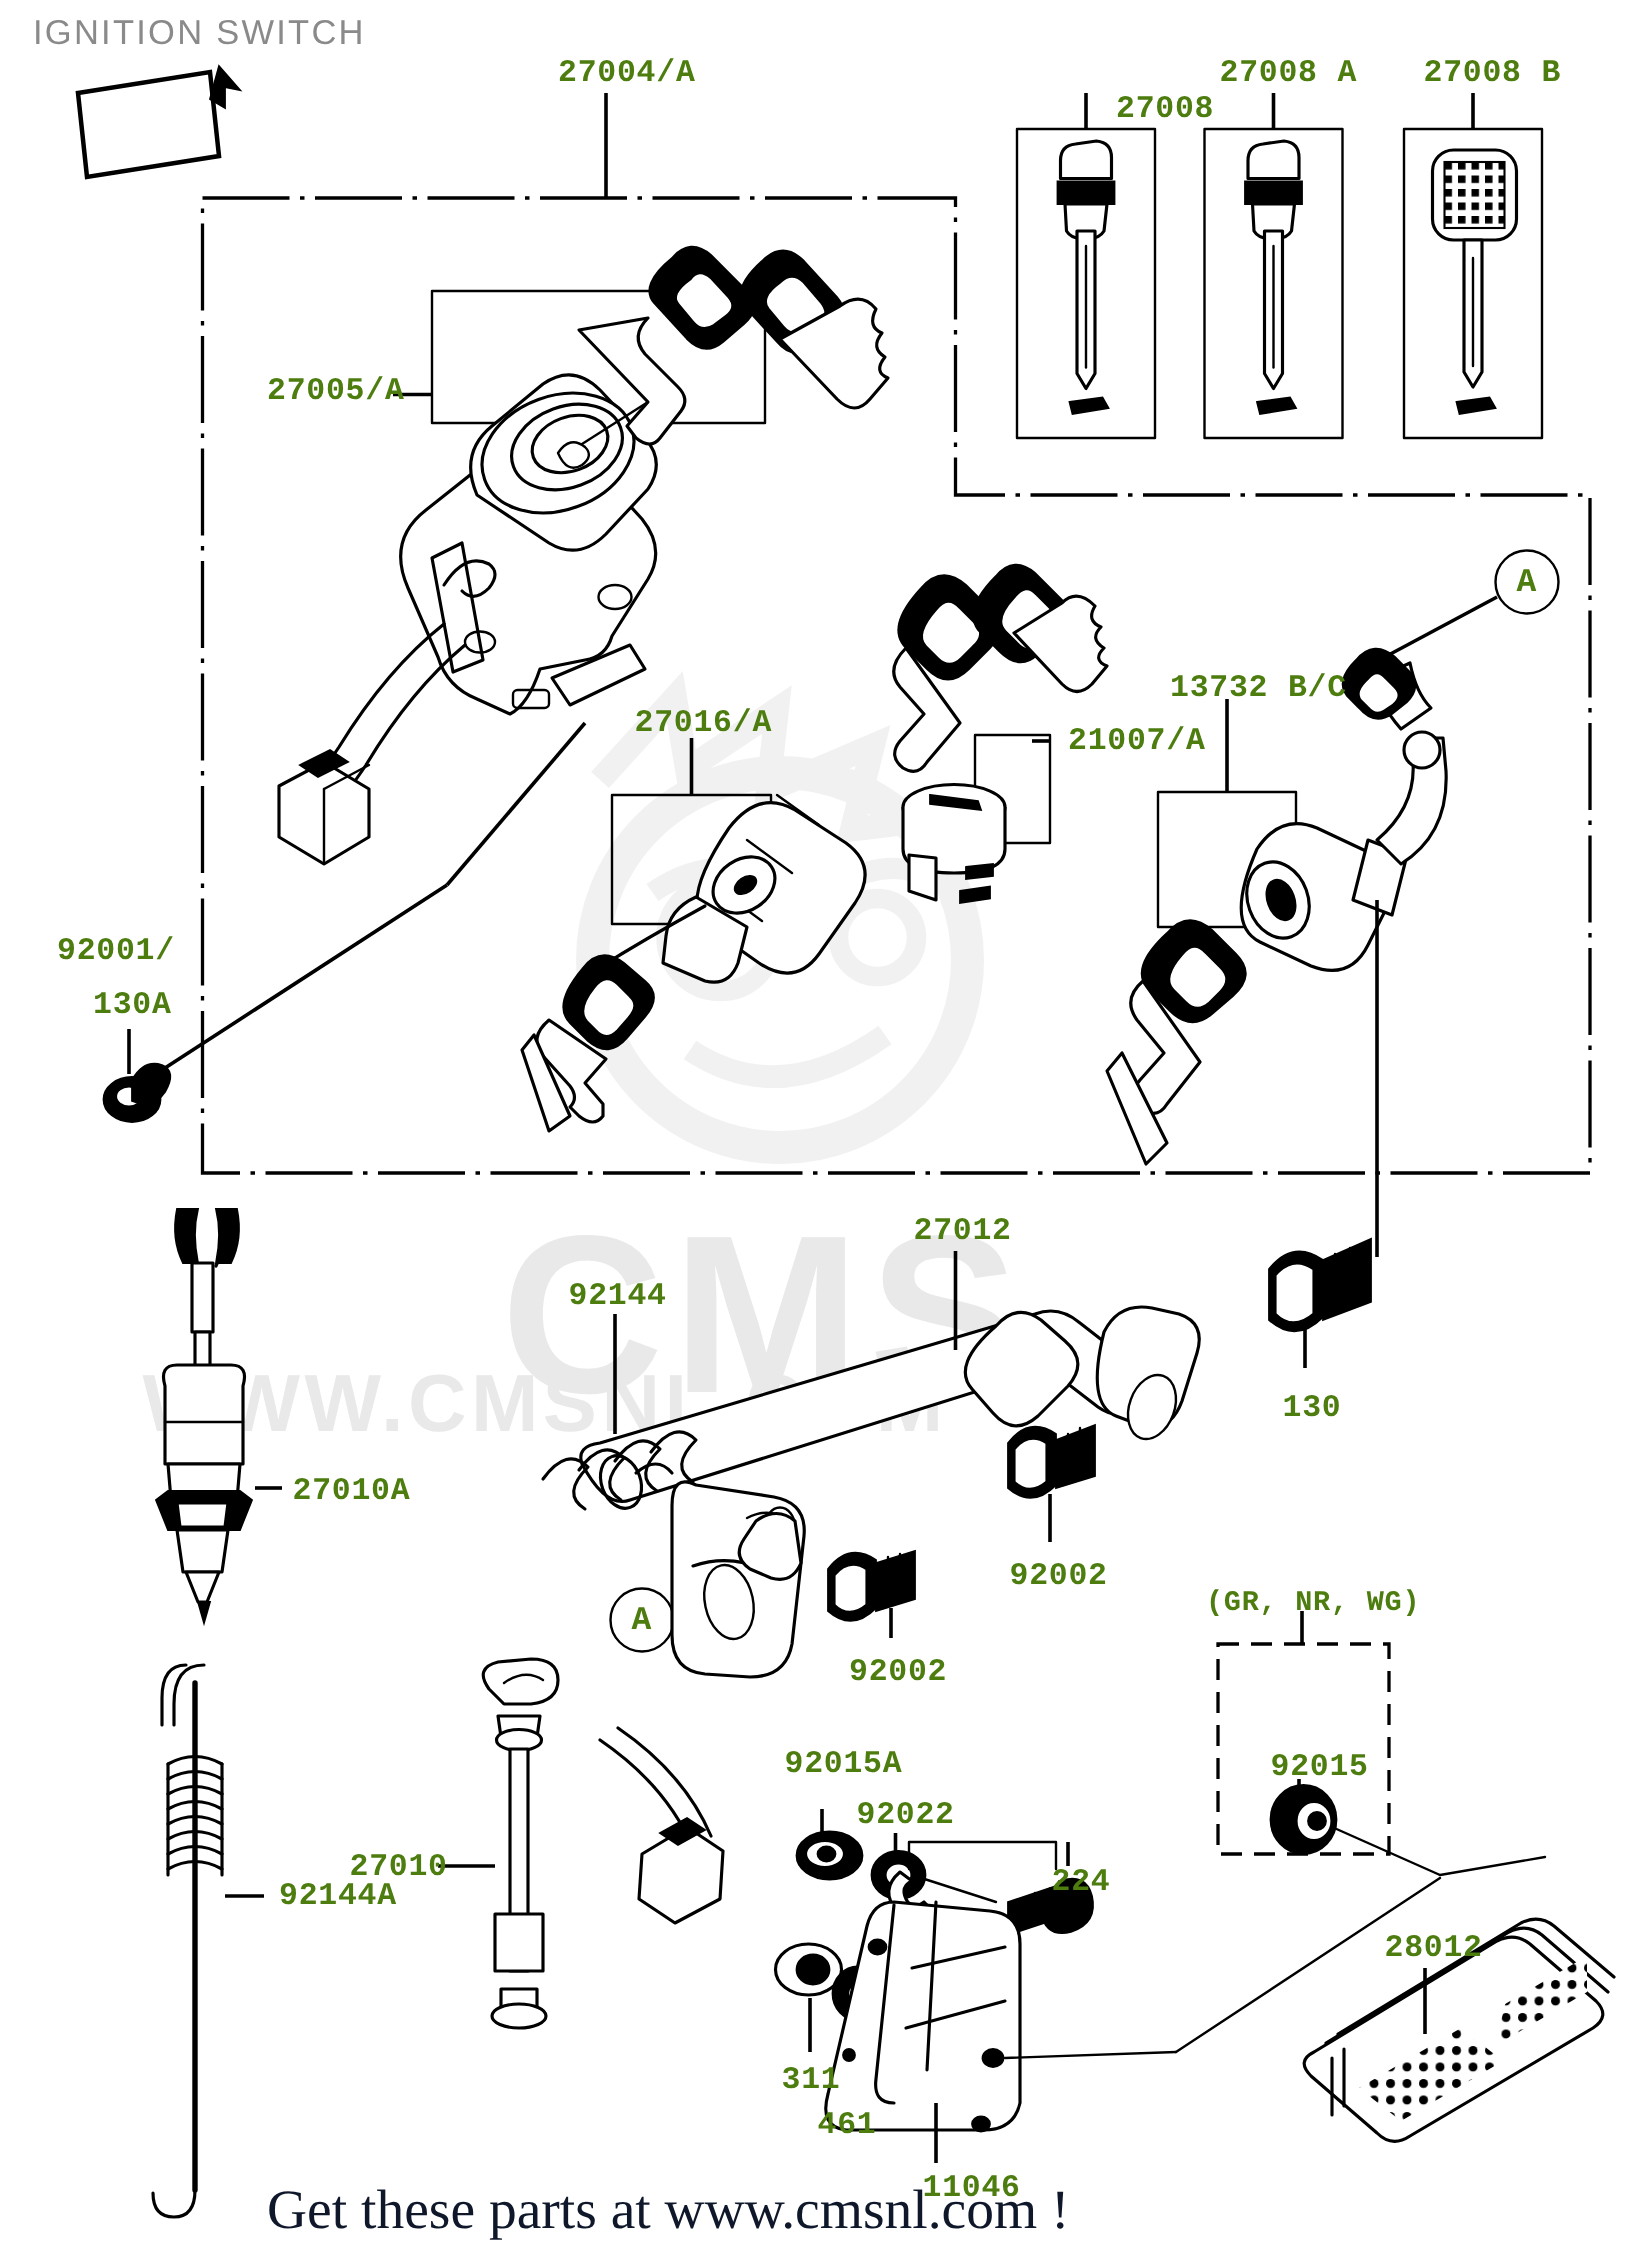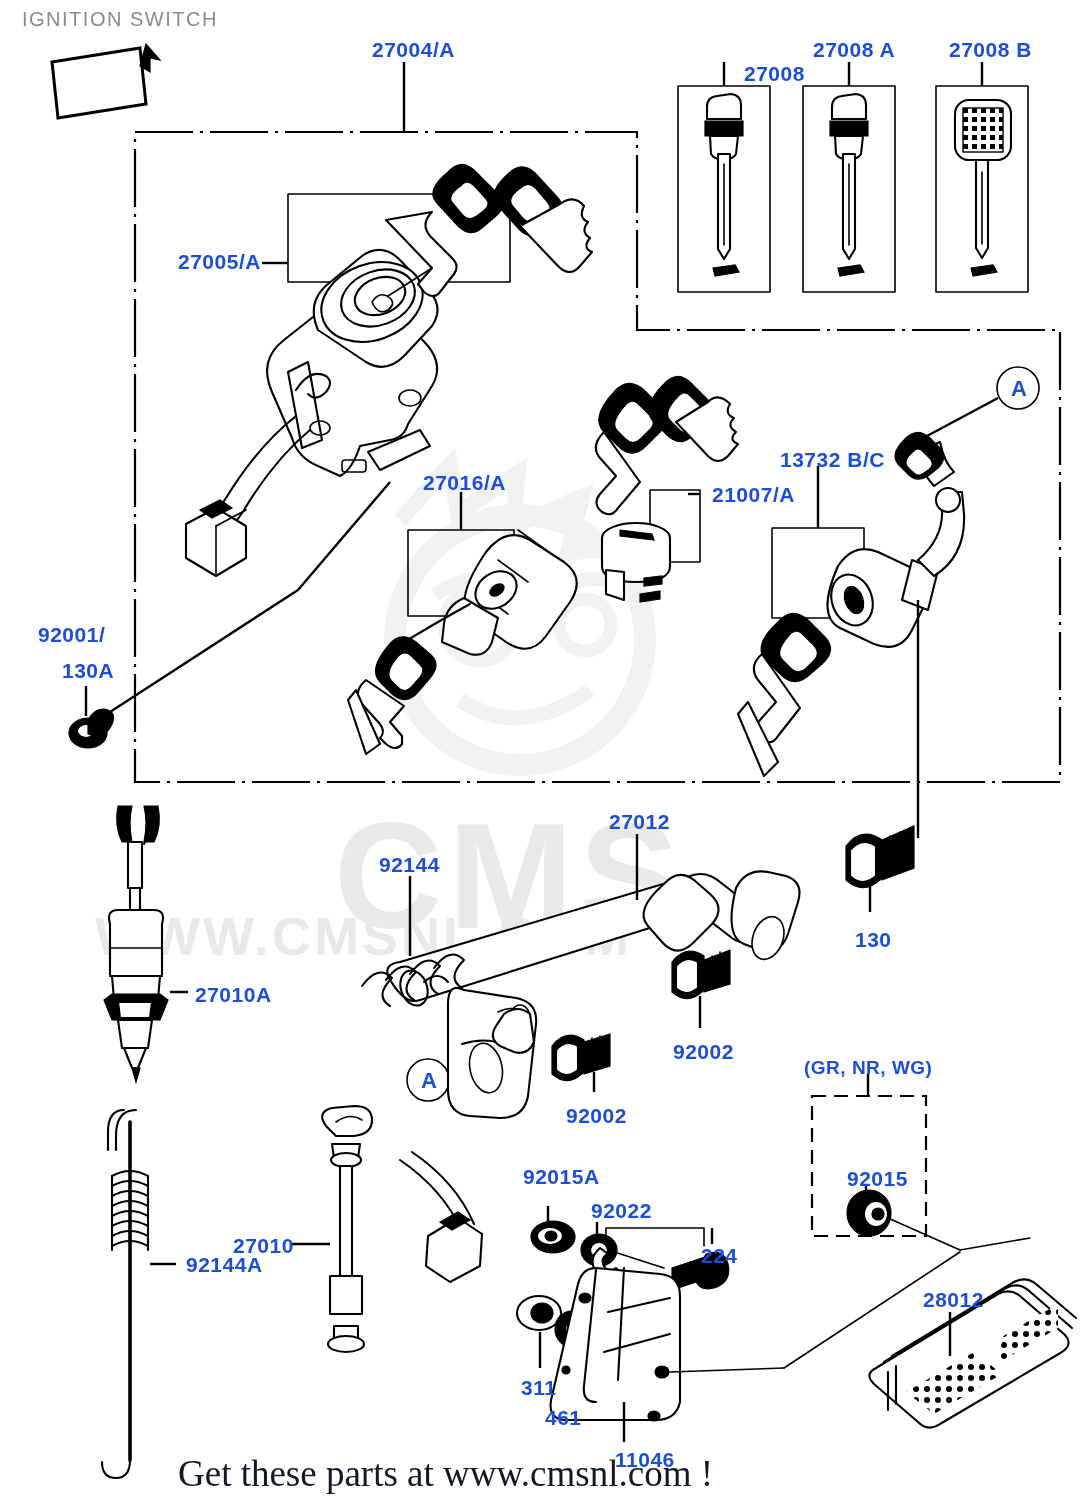--- a/index.html
+++ b/index.html
@@ -16,31 +16,31 @@
     overflow: hidden;
   }
   #diagram-svg {
     position: absolute;
     left: 0; top: 0;
     width: 1086px; height: 1500px;
   }
   .page-title {
     position: absolute;
     left: 22px; top: 8px;
-    font-size: 20px;
+    font-size: 23px;
     letter-spacing: 1.5px;
     color: #8a8a8a;
     font-family: "Liberation Sans", sans-serif;
     white-space: nowrap;
   }
   .lbl {
     position: absolute;
-    font-family: Liberation Sans, sans-serif;
+    font-family: Liberation Mono, monospace;
     font-weight: bold;
-    color: #1d4ed8;
+    color: #4d7c0f;
     font-size: 21px;
     letter-spacing: 0.5px;
     white-space: nowrap;
   }
   .lbl.sm { font-size: 19px; }
   .promo {
     position: absolute;
     left: 178px; top: 1452px;
     font-size: 37px;
     color: #0f172a;
@@ -473,21 +473,21 @@
   <div class="lbl" style="left:609px; top:810px;">27012</div>
   <div class="lbl" style="left:379px; top:853px;">92144</div>
   <div class="lbl" style="left:855px; top:928px;">130</div>
   <div class="lbl" style="left:195px; top:983px;">27010A</div>
   <div class="lbl" style="left:673px; top:1040px;">92002</div>
   <div class="lbl" style="left:566px; top:1104px;">92002</div>
   <div class="lbl" style="left:421px; top:1068px; font-size:22px;">A</div>
   <div class="lbl sm" style="left:804px; top:1057px;">(GR, NR, WG)</div>
   <div class="lbl" style="left:847px; top:1167px;">92015</div>
   <div class="lbl" style="left:523px; top:1129px;margin-top:36px;">92015A</div>
-  <div class="lbl" style="left:571px; top:1199px;margin-left:20px;">92022</div>
+  <div class="lbl" style="left:571px; top:1199px;">92022</div>
   <div class="lbl" style="left:701px; top:1228px;margin-top:16px;">224</div>
   <div class="lbl" style="left:233px; top:1234px;">27010</div>
   <div class="lbl" style="left:186px; top:1253px;">92144A</div>
   <div class="lbl" style="left:521px; top:1376px;">311</div>
   <div class="lbl" style="left:545px; top:1406px;">461</div>
   <div class="lbl" style="left:923px; top:1288px;">28012</div>
   <div class="lbl" style="left:615px; top:1448px;">11046</div>
 
   <div class="promo">Get these parts at www.cmsnl.com !</div>
 

